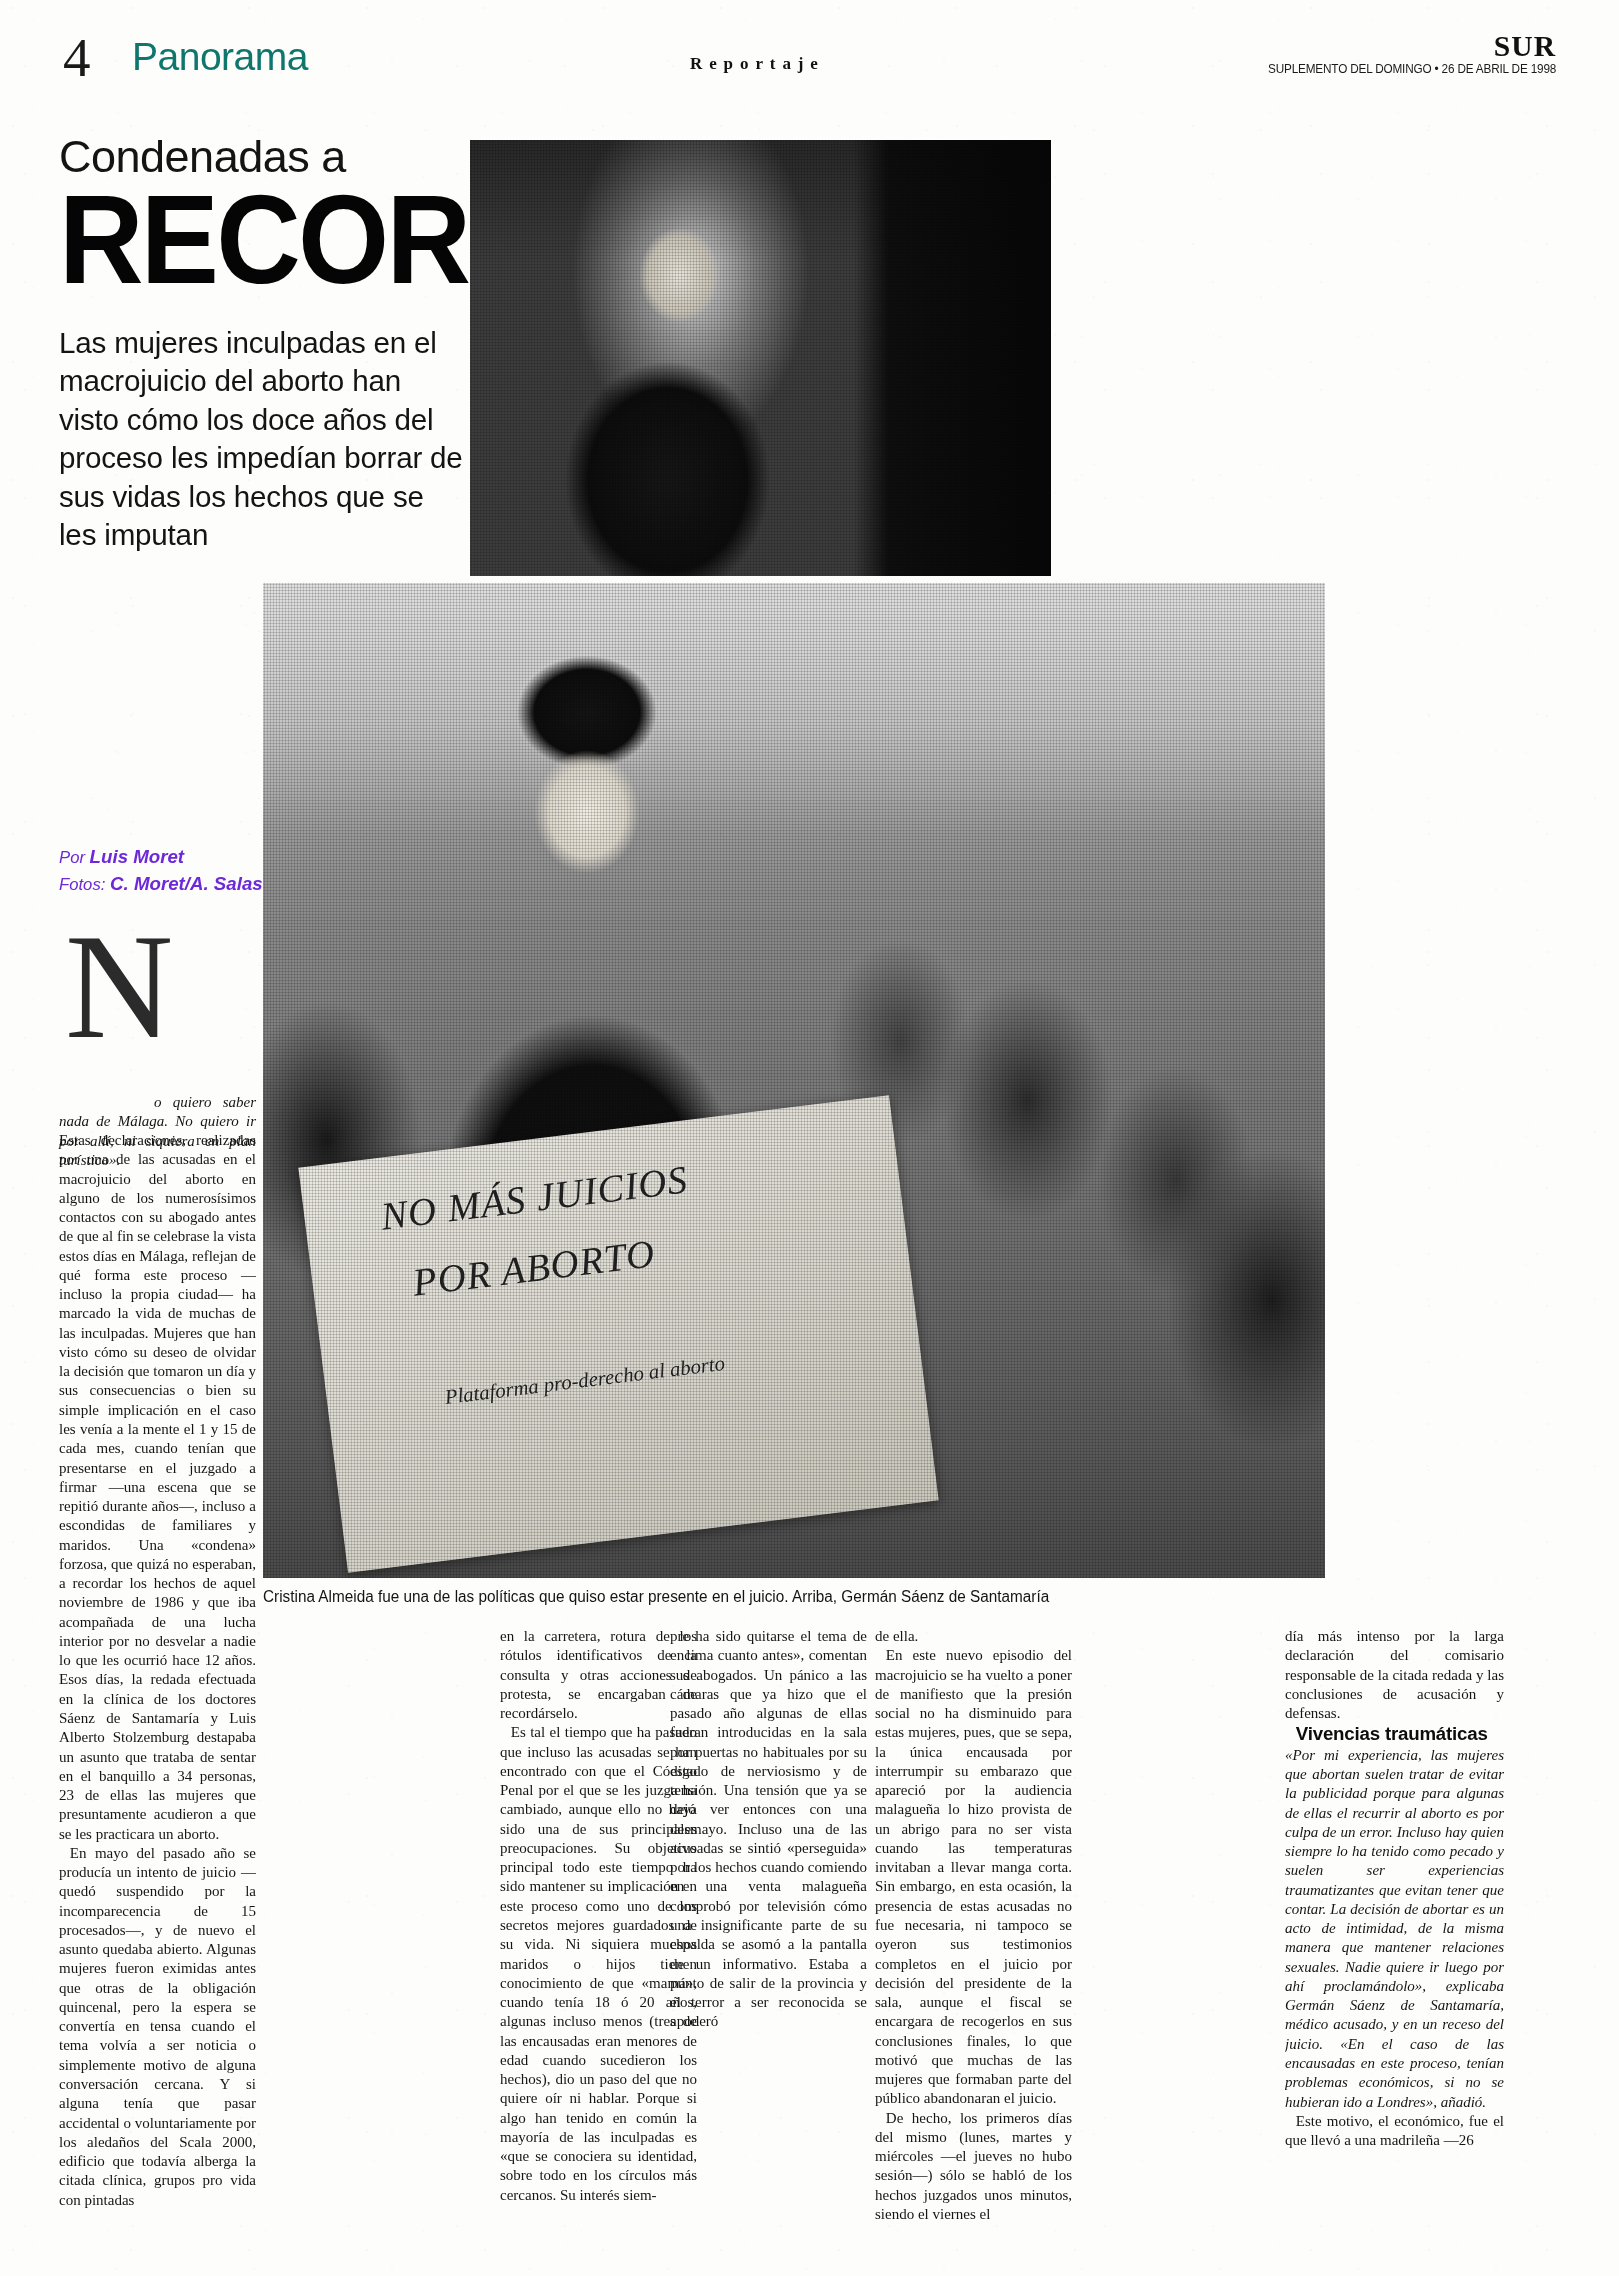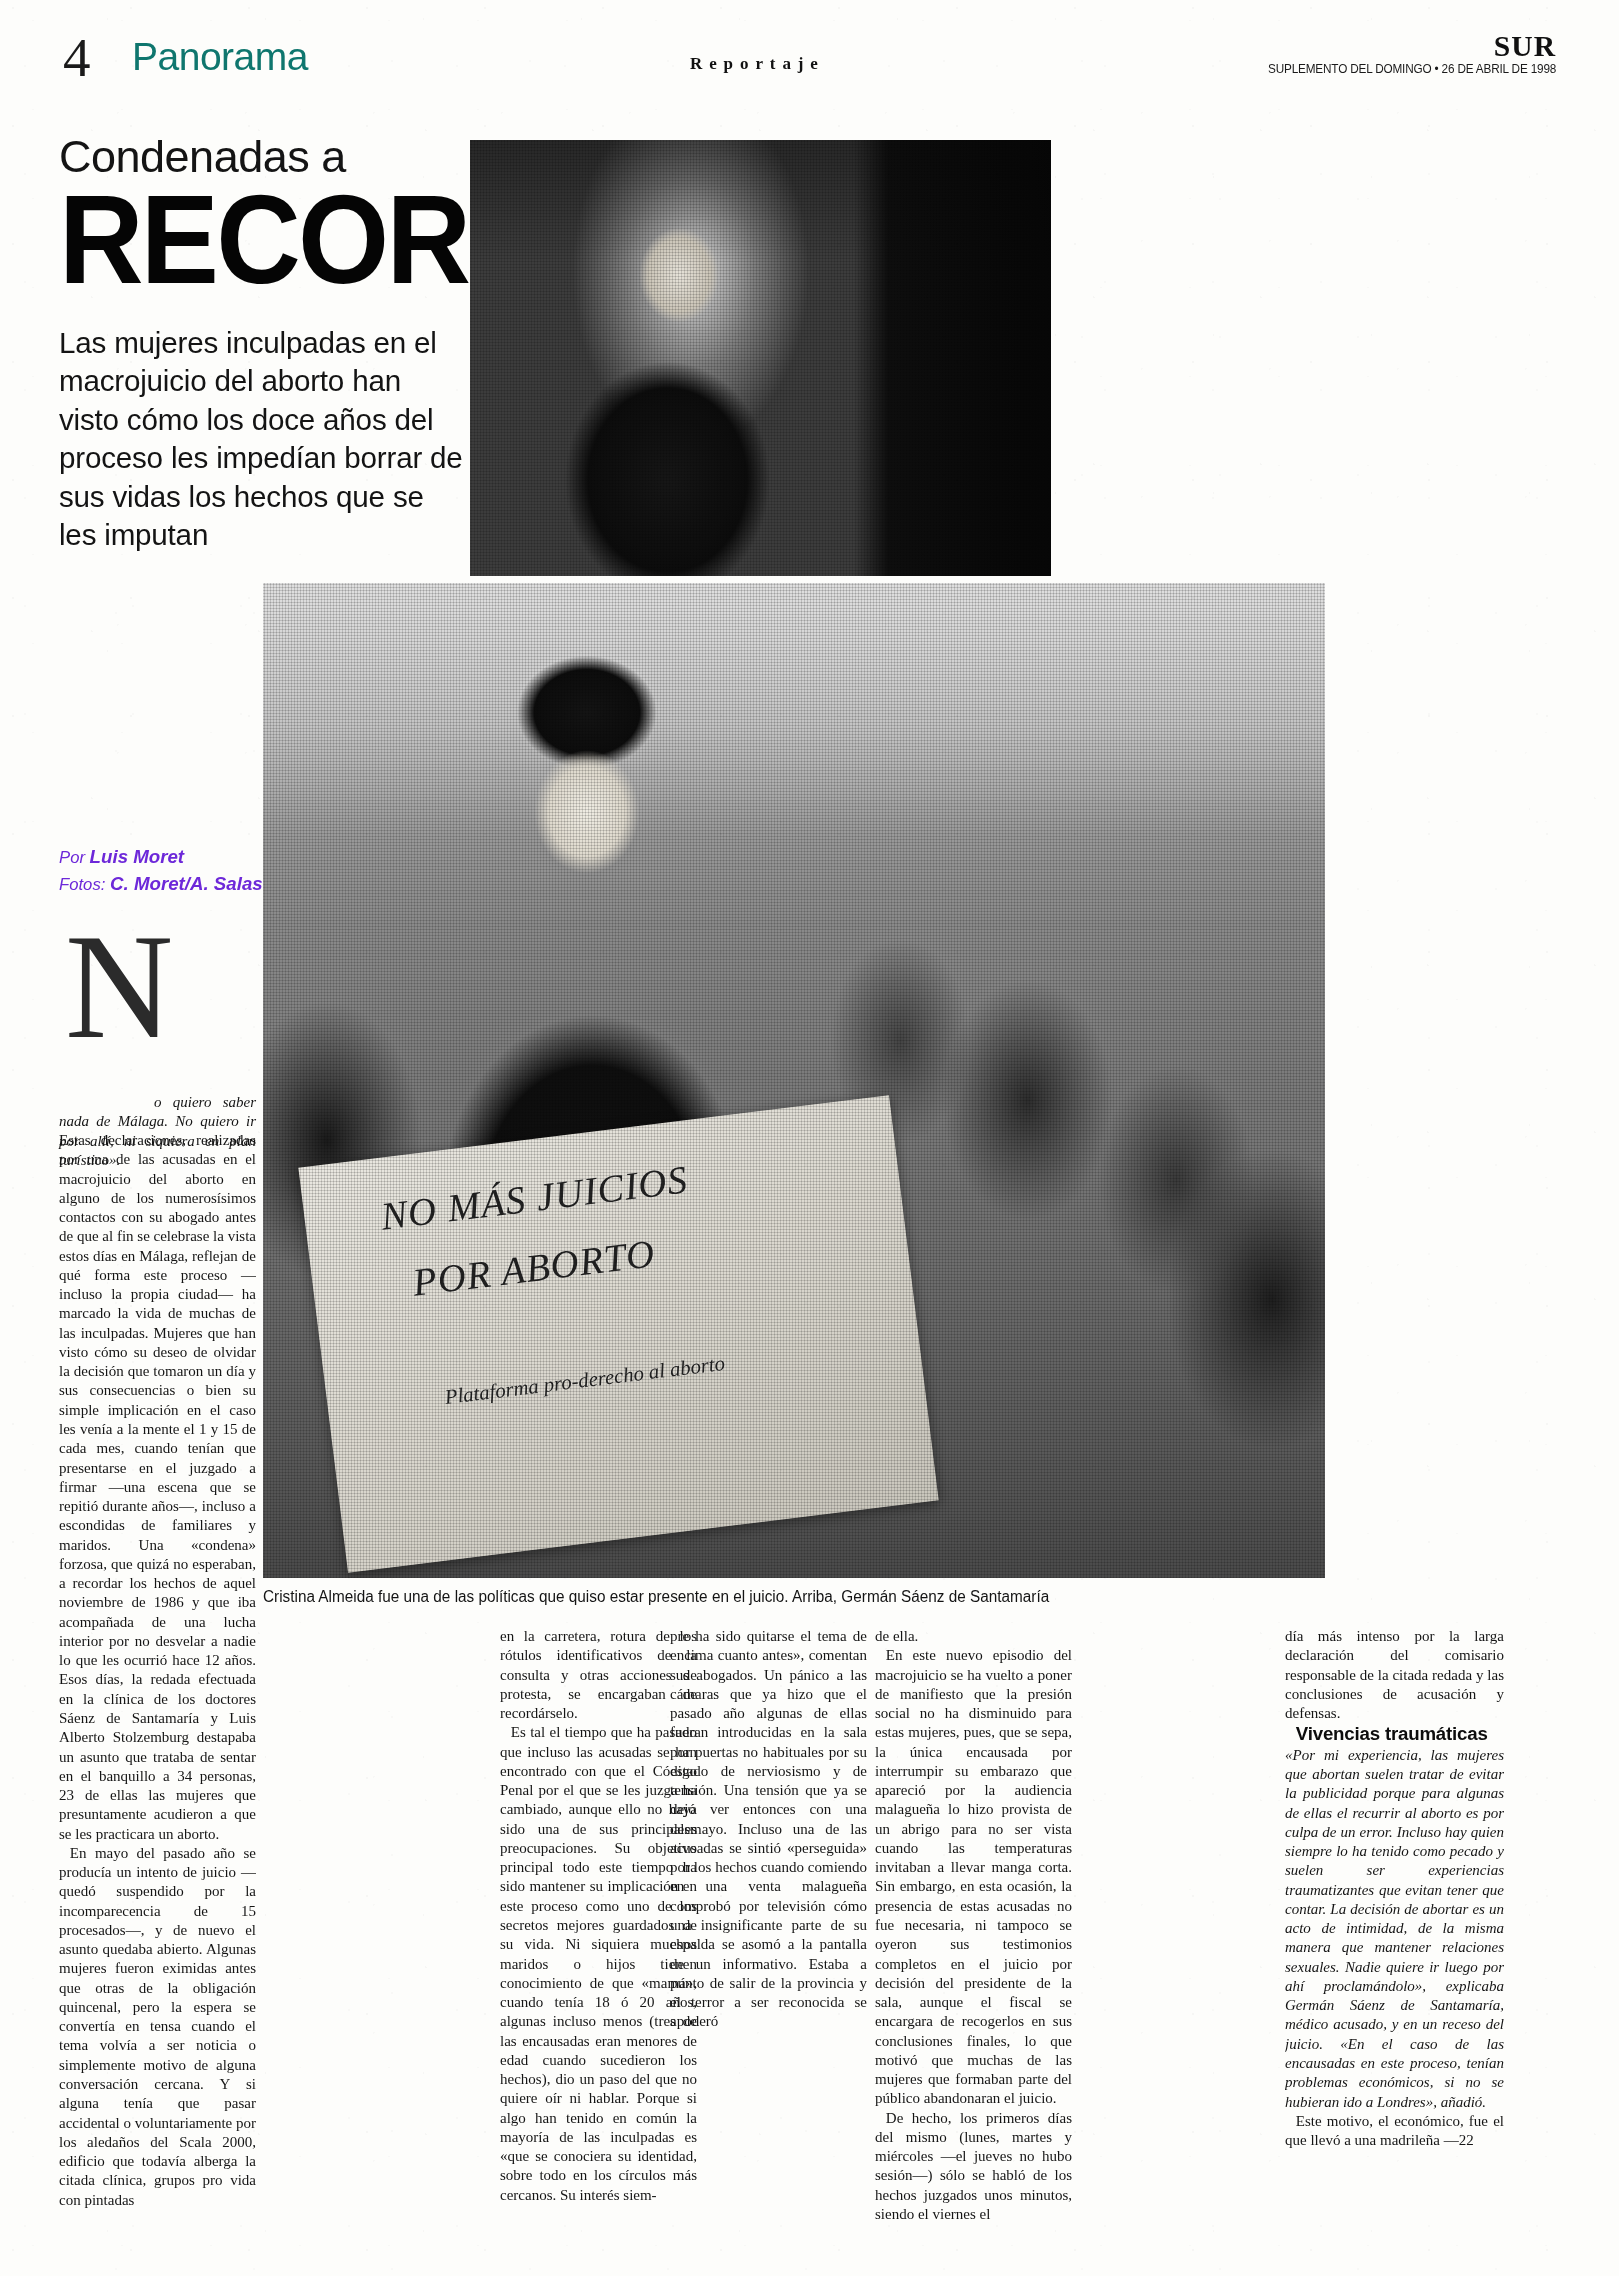--- a/index.html
+++ b/index.html
@@ -261,21 +261,21 @@
   <div class="col c4" style="overflow:hidden;">
     <p class="first">de ella.</p>
     <p>En este nuevo episodio del macrojuicio se ha vuelto a poner de manifiesto que la presión social no ha disminuido para estas mujeres, pues, que se sepa, la única encausada por interrumpir su embarazo que apareció por la audiencia malagueña lo hizo provista de un abrigo para no ser vista cuando las temperaturas invitaban a llevar manga corta. Sin embargo, en esta ocasión, la presencia de estas acusadas no fue necesaria, ni tampoco se oyeron sus testimonios completos en el juicio por decisión del presidente de la sala, aunque el fiscal se encargara de recogerlos en sus conclusiones finales, lo que motivó que muchas de las mujeres que formaban parte del público abandonaran el juicio.</p>
     <p>De hecho, los primeros días del mismo (lunes, martes y miércoles —el jueves no hubo sesión—) sólo se habló de los hechos juzgados unos minutos, siendo el viernes el</p>
   </div>
 
   <div class="col c5" style="left:1285px;width:219px;overflow:hidden;">
     <p class="first">día más intenso por la larga declaración del comisario responsable de la citada redada y las conclusiones de acusación y defensas.</p>
     <p class="subhead">Vivencias traumáticas</p>
     <p class="first ital">«Por mi experiencia, las mujeres que abortan suelen tratar de evitar la publicidad porque para algunas de ellas el recurrir al aborto es por culpa de un error. Incluso hay quien siempre lo ha tenido como pecado y suelen ser experiencias traumatizantes que evitan tener que contar. La decisión de abortar es un acto de intimidad, de la misma manera que mantener relaciones sexuales. Nadie quiere ir luego por ahí proclamándolo», explicaba Germán Sáenz de Santamaría, médico acusado, y en un receso del juicio. «En el caso de las encausadas en este proceso, tenían problemas económicos, si no se hubieran ido a Londres», añadió.</p>
-    <p>Este motivo, el económico, fue el que llevó a una madrileña —22</p>
+    <p>Este motivo, el económico, fue el que llevó a una madrileña —26</p>
   </div>
 
   <div class="col colwide-left" style="left:263px;width:189px;overflow:hidden;">
     <p class="first" style="visibility:hidden;">En mayo del pasado año se producía un intento de juicio —quedó suspendido por la incomparecencia de 15 procesados—, y de nuevo el asunto quedaba abierto. Algunas mujeres fueron eximidas antes que otras de la obligación quincenal, pero la espera se convertía en tensa cuando el tema volvía a ser noticia o simplemente motivo de alguna conversación cercana. Y si alguna tenía que pasar accidental o voluntariamente por los aledaños del Scala 2000, edificio que todavía alberga la citada clínica, grupos pro vida con pintadas</p>
   </div>
 
   <div class="fade-bottom"></div>
   <div class="grain"></div>
 </div>
 

